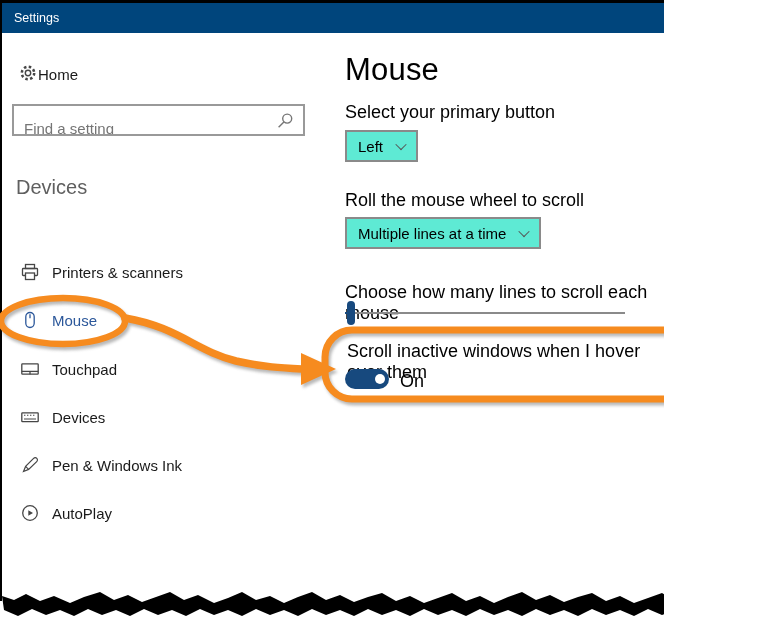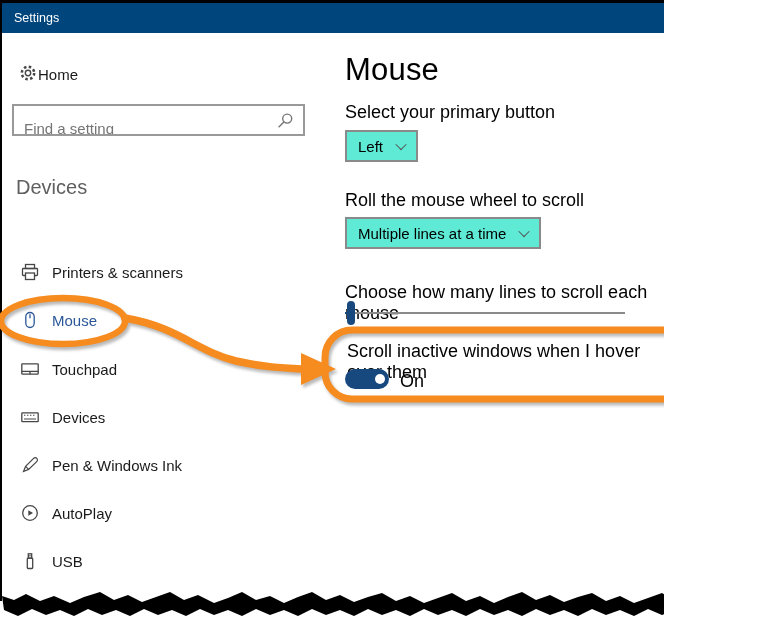--- a/index.html
+++ b/index.html
@@ -129,31 +129,20 @@
   <div class="nav-item" style="top:493px">
     <span class="ico">
       <svg width="20" height="20" viewBox="0 0 20 20" fill="none" stroke="#464646" stroke-width="1.3">
         <circle cx="10" cy="10" r="7.3"></circle>
         <path d="M8.3 7.3 L13 10 L8.3 12.7 Z" fill="#464646" stroke="none"></path>
       </svg>
     </span>
     <span>AutoPlay</span>
   </div>
 
-  <div class="nav-item" style="top:541px">
-    <span class="ico">
-      <svg width="20" height="20" viewBox="0 0 20 20" fill="none" stroke="#464646" stroke-width="1.3">
-        <rect x="7.3" y="7.2" width="5.4" height="10.3" rx="0.8"></rect>
-        <rect x="8.3" y="2.8" width="3.4" height="4.4"></rect>
-        <line x1="9.3" y1="4.2" x2="9.3" y2="5.4" stroke-width="1"></line>
-        <line x1="10.8" y1="4.2" x2="10.8" y2="5.4" stroke-width="1"></line>
-      </svg>
-    </span>
-    <span>USB</span>
-  </div>
 
   <div class="h1">Mouse</div>
 
   <div class="lbl" style="left:345px;top:102px">Select your primary button</div>
   <div class="select" style="left:345px;top:130px">
     <span>Left</span>
     <span class="chev"></span>
   </div>
 
   <div class="lbl" style="left:345px;top:190px">Roll the mouse wheel to scroll</div>

